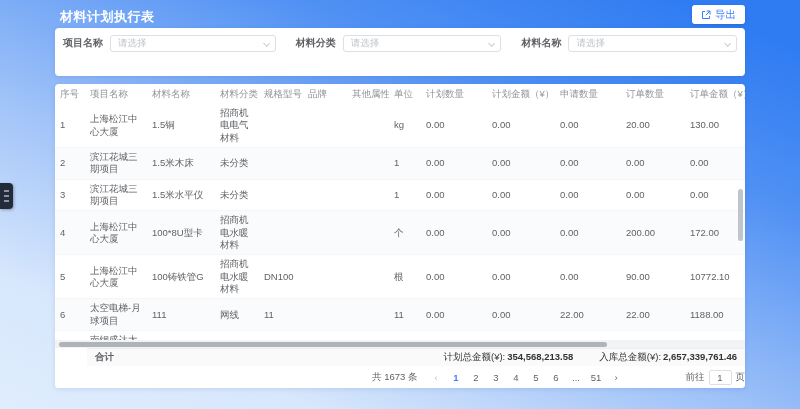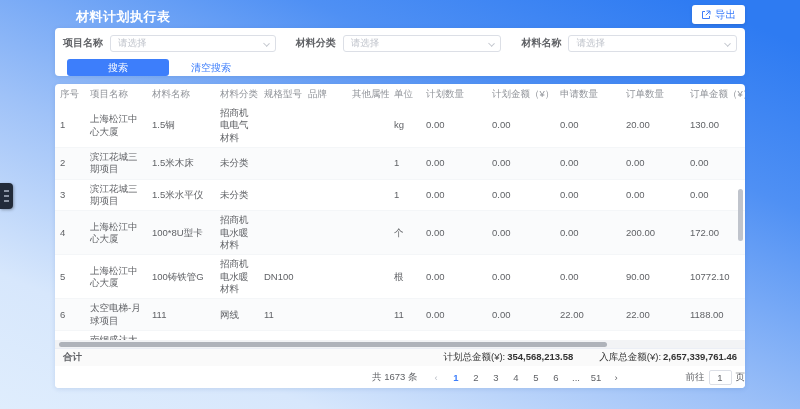--- a/index.html
+++ b/index.html
@@ -5,21 +5,21 @@
   * { margin:0; padding:0; box-sizing:border-box; }
   html,body { width:800px; height:409px; overflow:hidden; }
   body {
     font-family:"Liberation Sans", sans-serif;
     background: linear-gradient(203deg, #2E7BF2 6%, #4F90F4 28%, #9FC2F8 58%, #D7E7FC 82%, #DFEDFD 100%);
     position:relative;
   }
   .stage { position:absolute; inset:0; }
 
   
-  .page-title { position:absolute; left:76px; top:8px; color:#fff; font-size:13px; font-weight:bold; letter-spacing:.5px; }
+  .page-title { position:absolute; left:60px; top:8px; color:#fff; font-size:13px; font-weight:bold; letter-spacing:.5px; }
   .export-btn {
     position:absolute; right:55px; top:5px; height:19px; background:#fff; border:none; border-radius:3px;
     color:#3D7EFB; font-size:10.5px; padding:0 9px; display:flex; align-items:center; gap:4px; cursor:pointer;
     box-shadow:0 1px 3px rgba(20,60,130,.25); font-family:inherit;
   }
   .export-icon { display:inline-flex; }
 
   
   .side-tab {
     position:absolute; left:0; top:183px; width:13px; height:26px; background:#222B3A;
@@ -54,21 +54,21 @@
   table { width:690px; border-collapse:collapse; table-layout:fixed; }
   th { font-size:9.5px; color:#909399; font-weight:normal; text-align:left; padding:4px 3px 3px 5px; white-space:nowrap; overflow:hidden; }
   td { font-size:9.5px; color:#606266; padding:3px 3px 3px 5px; line-height:1.3; word-break:break-all; border-bottom:1px solid #F4F6F8; vertical-align:middle; }
   tbody tr { height:28px; }
   tbody tr:nth-child(even) { background:#FAFBFC; }
 
   .hscroll { position:relative; width:690px; height:8px; background:#F2F3F5; flex:none; }
   .hscroll-thumb { position:absolute; left:4px; top:1.5px; width:548px; height:5px; background:#AFB3BA; border-radius:3px; cursor:grab; }
   .vscroll-thumb { position:absolute; right:2px; top:105px; width:5px; height:52px; background:#C0C4CC; border-radius:3px; cursor:grab; }
 
-  .totals-row { flex:none; height:18px; background:#FAFAFA; border-top:1px solid #EBEEF5; display:flex; align-items:center; font-size:9.5px; color:#333; padding:0 8px; }
+  .totals-row { flex:none; height:18px; background:#FAFAFA; border-top:1px solid #EBEEF5; display:flex; align-items:center; font-size:9.5px; color:#333; padding:0 8px;margin-left:32px; }
   .totals-label { font-weight:bold; color:#606266; }
   .totals-group { margin-left:auto; display:flex; gap:26px; }
   .tg span { color:#333; }
   .tg b { font-weight:bold; color:#333; margin-left:2px; }
 
   .pagination { flex:none; height:22px; display:flex; align-items:center; justify-content:flex-end; gap:5px; font-size:9.5px; color:#606266; background:#fff; }
   .pg-total { margin-right:6px; }
   .pg-btn { min-width:15px; height:15px; border:none; background:transparent; font-size:9.5px; color:#606266; cursor:pointer; font-family:inherit; padding:0 2px; }
   .pg-btn.active { color:#3D7EFB; font-weight:bold; }
   .pg-arrow { color:#B8BDC6; }
@@ -104,24 +104,20 @@
       <span class="f-label">材料分类</span>
       <div class="select-box sb2">
         <input type="text" placeholder="请选择" style="">
         <i class="chevron"></i>
       </div>
       <span class="f-label">材料名称</span>
       <div class="select-box sb3">
         <input type="text" placeholder="请选择" style="">
         <i class="chevron"></i>
       </div>
-    </div>
-    <div class="btn-row">
-      <button class="search-btn">搜索</button>
-      <button class="clear-link">清空搜索</button>
     </div>
   </div>
 
   <div class="card table-card">
     <div style="flex:1; overflow:hidden; position:relative;">
       <table>
         <colgroup>
             <col style="width: 30px;">
             <col style="width: 62px;">
             <col style="width: 68px;">

